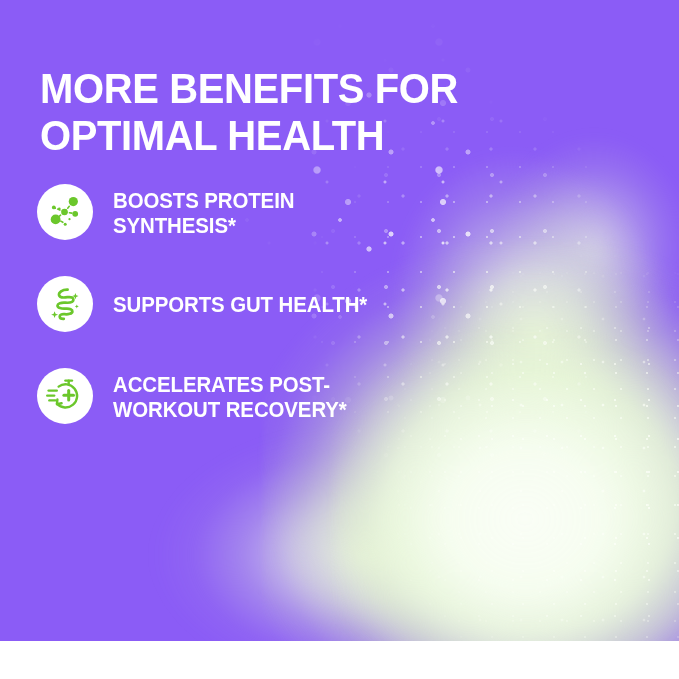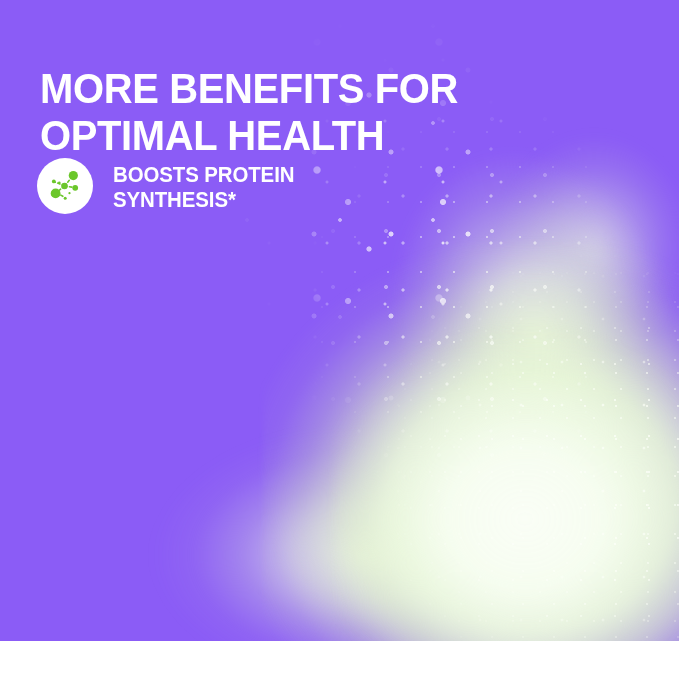--- a/index.html
+++ b/index.html
@@ -191,21 +191,21 @@
     letter-spacing: -0.4px;
     transform: scaleX(0.93);
     transform-origin: left top;
     white-space: pre-line;
   }
 
   
   #benefits {
     position: absolute;
     left: 37px;
-    top: 158px;
+    top: 184px;
     width: 600px;
   }
 
   .benefit-row {
     position: relative;
     height: 92px;
   }
 
   .benefit-icon-wrap {
     position: absolute;
@@ -283,16 +283,61 @@
             <circle cx="20.2" cy="32.3" r="1.5"></circle>
             <circle cx="24.5" cy="27.2" r="1.1"></circle>
           </g>
         </svg>
       </div>
       <div class="benefit-label">BOOSTS PROTEIN
 SYNTHESIS*</div>
     </div>
 
 
-
+    <div class="benefit-row" data-lines="1">
+      <div class="benefit-icon-wrap">
+        <svg width="40" height="40" viewBox="0 0 40 40" aria-hidden="true">
+          <path d="M22.6 5.6
+                   C17.0 5.4 13.6 8.6 14.0 11.0
+                   C14.4 13.4 18.6 13.8 22.4 13.2
+                   C26.4 12.6 28.6 13.8 28.4 15.9
+                   C28.2 18.1 24.6 19.0 20.4 18.7
+                   C16.0 18.4 12.6 19.4 12.5 21.6
+                   C12.4 23.9 16.4 24.9 20.6 24.6
+                   C24.8 24.3 27.6 25.4 27.4 27.5
+                   C27.2 29.7 23.2 30.6 19.6 30.2
+                   C16.6 29.9 14.6 30.9 14.7 32.6
+                   C14.8 34.1 16.6 35.0 18.8 34.9" fill="none" stroke="#6BC72B" stroke-width="2.7" stroke-linecap="round" stroke-linejoin="round"></path>
+          <path d="M30.4 9.0 l0.85 2.25 2.25 0.85 -2.25 0.85 -0.85 2.25 -0.85 -2.25 -2.25 -0.85 2.25 -0.85 Z" fill="#6BC72B"></path>
+          <path d="M9.6 27.2 l0.95 2.5 2.5 0.95 -2.5 0.95 -0.95 2.5 -0.95 -2.5 -2.5 -0.95 2.5 -0.95 Z" fill="#6BC72B"></path>
+          <path d="M31.8 20.4 l0.55 1.45 1.45 0.55 -1.45 0.55 -0.55 1.45 -0.55 -1.45 -1.45 -0.55 1.45 -0.55 Z" fill="#6BC72B"></path>
+        </svg>
+      </div>
+      <div class="benefit-label">SUPPORTS GUT HEALTH*</div>
+    </div>
+
+    <div class="benefit-row" data-lines="2">
+      <div class="benefit-icon-wrap">
+        <svg width="40" height="40" viewBox="0 0 40 40" aria-hidden="true">
+          <g fill="none" stroke="#6BC72B" stroke-width="2.4" stroke-linecap="round" stroke-linejoin="round">
+            <path d="M13.6 10.6
+                     A11.6 11.6 0 1 1 12.0 27.8"></path>
+            <path d="M12.4 23.4 l-0.5 4.8 4.7 -0.9"></path>
+            <path d="M20.4 4.6 h6.6"></path>
+            <path d="M23.7 4.8 v3.6"></path>
+          </g>
+          <g fill="none" stroke="#6BC72B" stroke-width="3.0" stroke-linecap="round">
+            <path d="M23.7 14.4 v9.6"></path>
+            <path d="M18.9 19.2 h9.6"></path>
+          </g>
+          <g fill="none" stroke="#6BC72B" stroke-width="2.4" stroke-linecap="round">
+            <path d="M3.6 14.6 h8.2"></path>
+            <path d="M2.2 19.6 h7.0"></path>
+            <path d="M4.4 24.4 h6.0"></path>
+          </g>
+        </svg>
+      </div>
+      <div class="benefit-label">ACCELERATES POST-
+WORKOUT RECOVERY*</div>
+    </div>
 
   </div>
 </div>
 
 </body></html>

